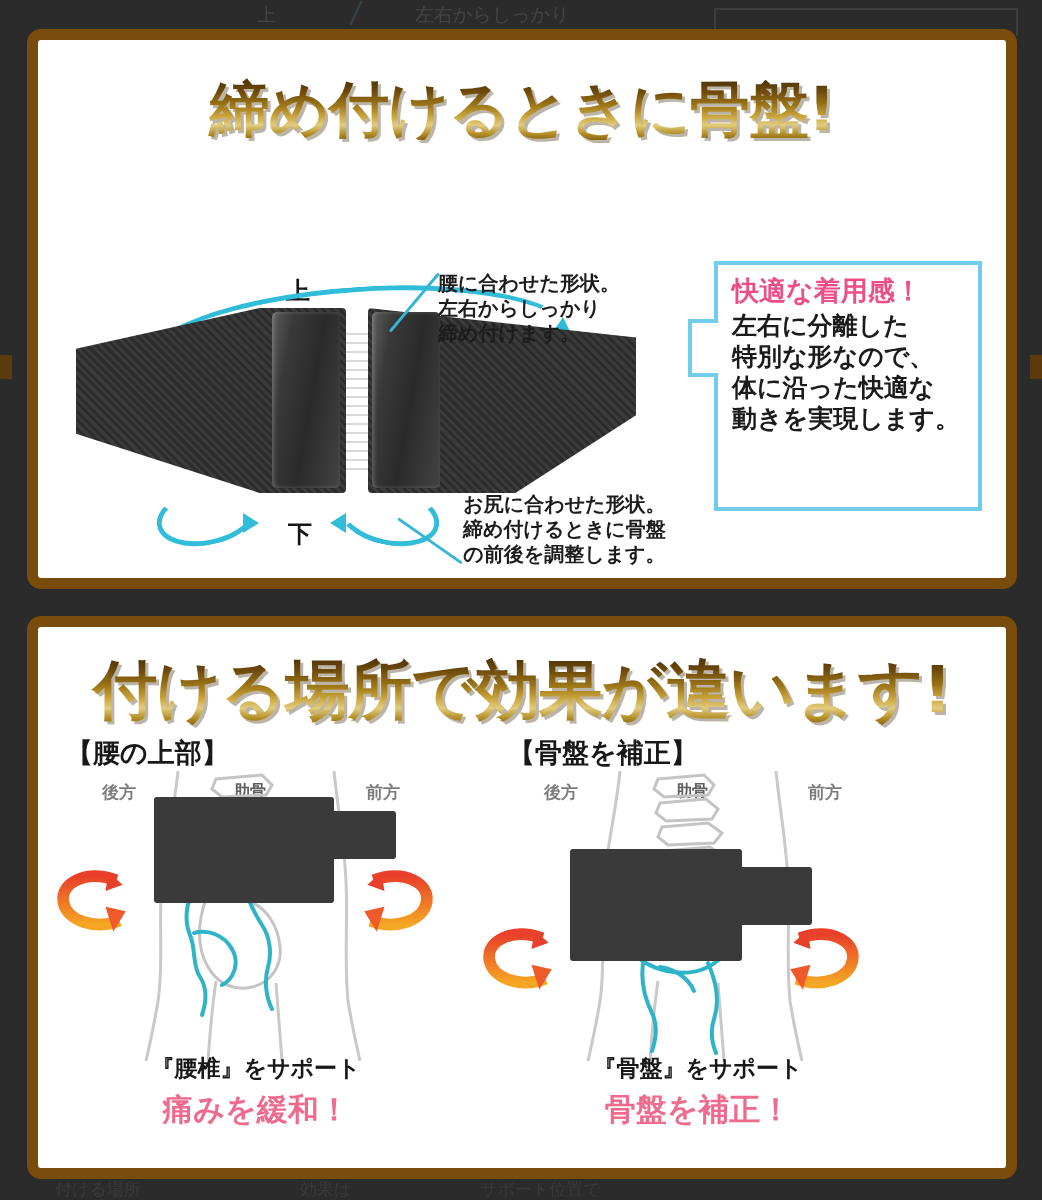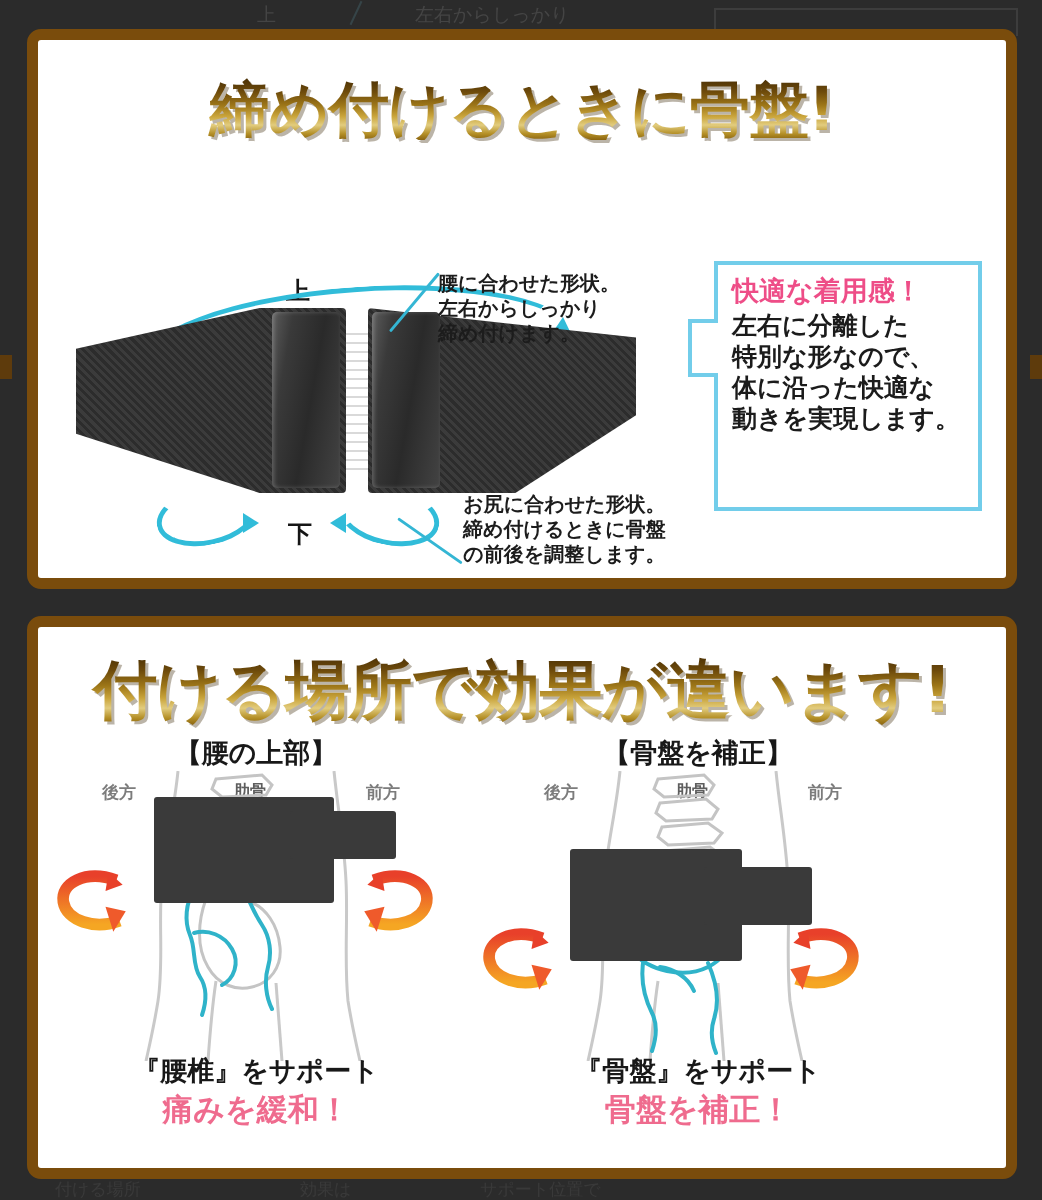--- a/index.html
+++ b/index.html
@@ -115,34 +115,34 @@
   .callout .tail{position:absolute;left:-30px;top:54px;width:30px;height:58px;
     border-left:4px solid #72cdea;border-top:4px solid #72cdea;border-bottom:4px solid #72cdea;
     background:#fff;box-sizing:border-box;}
   .callout-title{color:#ee4d87;font-weight:bold;font-size:27px;line-height:32px;white-space:nowrap;}
   .callout-body{color:#1b1b1b;font-weight:bold;font-size:25px;line-height:31px;white-space:nowrap;margin-top:3px;}
 
   
   .fig{position:absolute;top:108px;width:380px;height:400px;}
   #fig-left{left:28px;}
   #fig-right{left:470px;}
-  .fig-title{position:absolute;left:0;top:0;width:380px;text-align:center;
+  .fig-title{position:absolute;left:0;top:0;width:380px;text-align:left;
     font-size:27px;font-weight:bold;color:#181818;white-space:nowrap;}
   .dir{position:absolute;top:46px;font-size:17px;color:#7c7c7c;font-weight:bold;}
   .dir.back{left:36px;}
   .dir.front{left:300px;}
   .rib{position:absolute;left:168px;top:46px;font-size:16px;color:#5e5e5e;font-weight:bold;}
 
   .body-svg{position:absolute;left:0;top:36px;width:380px;height:290px;}
 
   .belt-band{position:absolute;background:#3a3a3a;border-radius:3px;}
 
   .rot{position:absolute;width:78px;height:78px;}
   .caption{position:absolute;width:380px;text-align:center;white-space:nowrap;}
-  .cap-a{top:318px;font-size:27px;font-weight:bold;color:#181818;}
+  .cap-a{top:318px;font-size:23px;font-weight:bold;color:#181818;}
   .cap-b{top:354px;font-size:31px;font-weight:bold;color:#ef6b8e;}
 </style>
 </head>
 <body>
 
 <div class="bg-strip top jp">
   <span class="s1">上</span>
   <span class="bg-slash"></span>
   <span class="s2">左右からしっかり</span>
   <span class="bg-box"></span>

